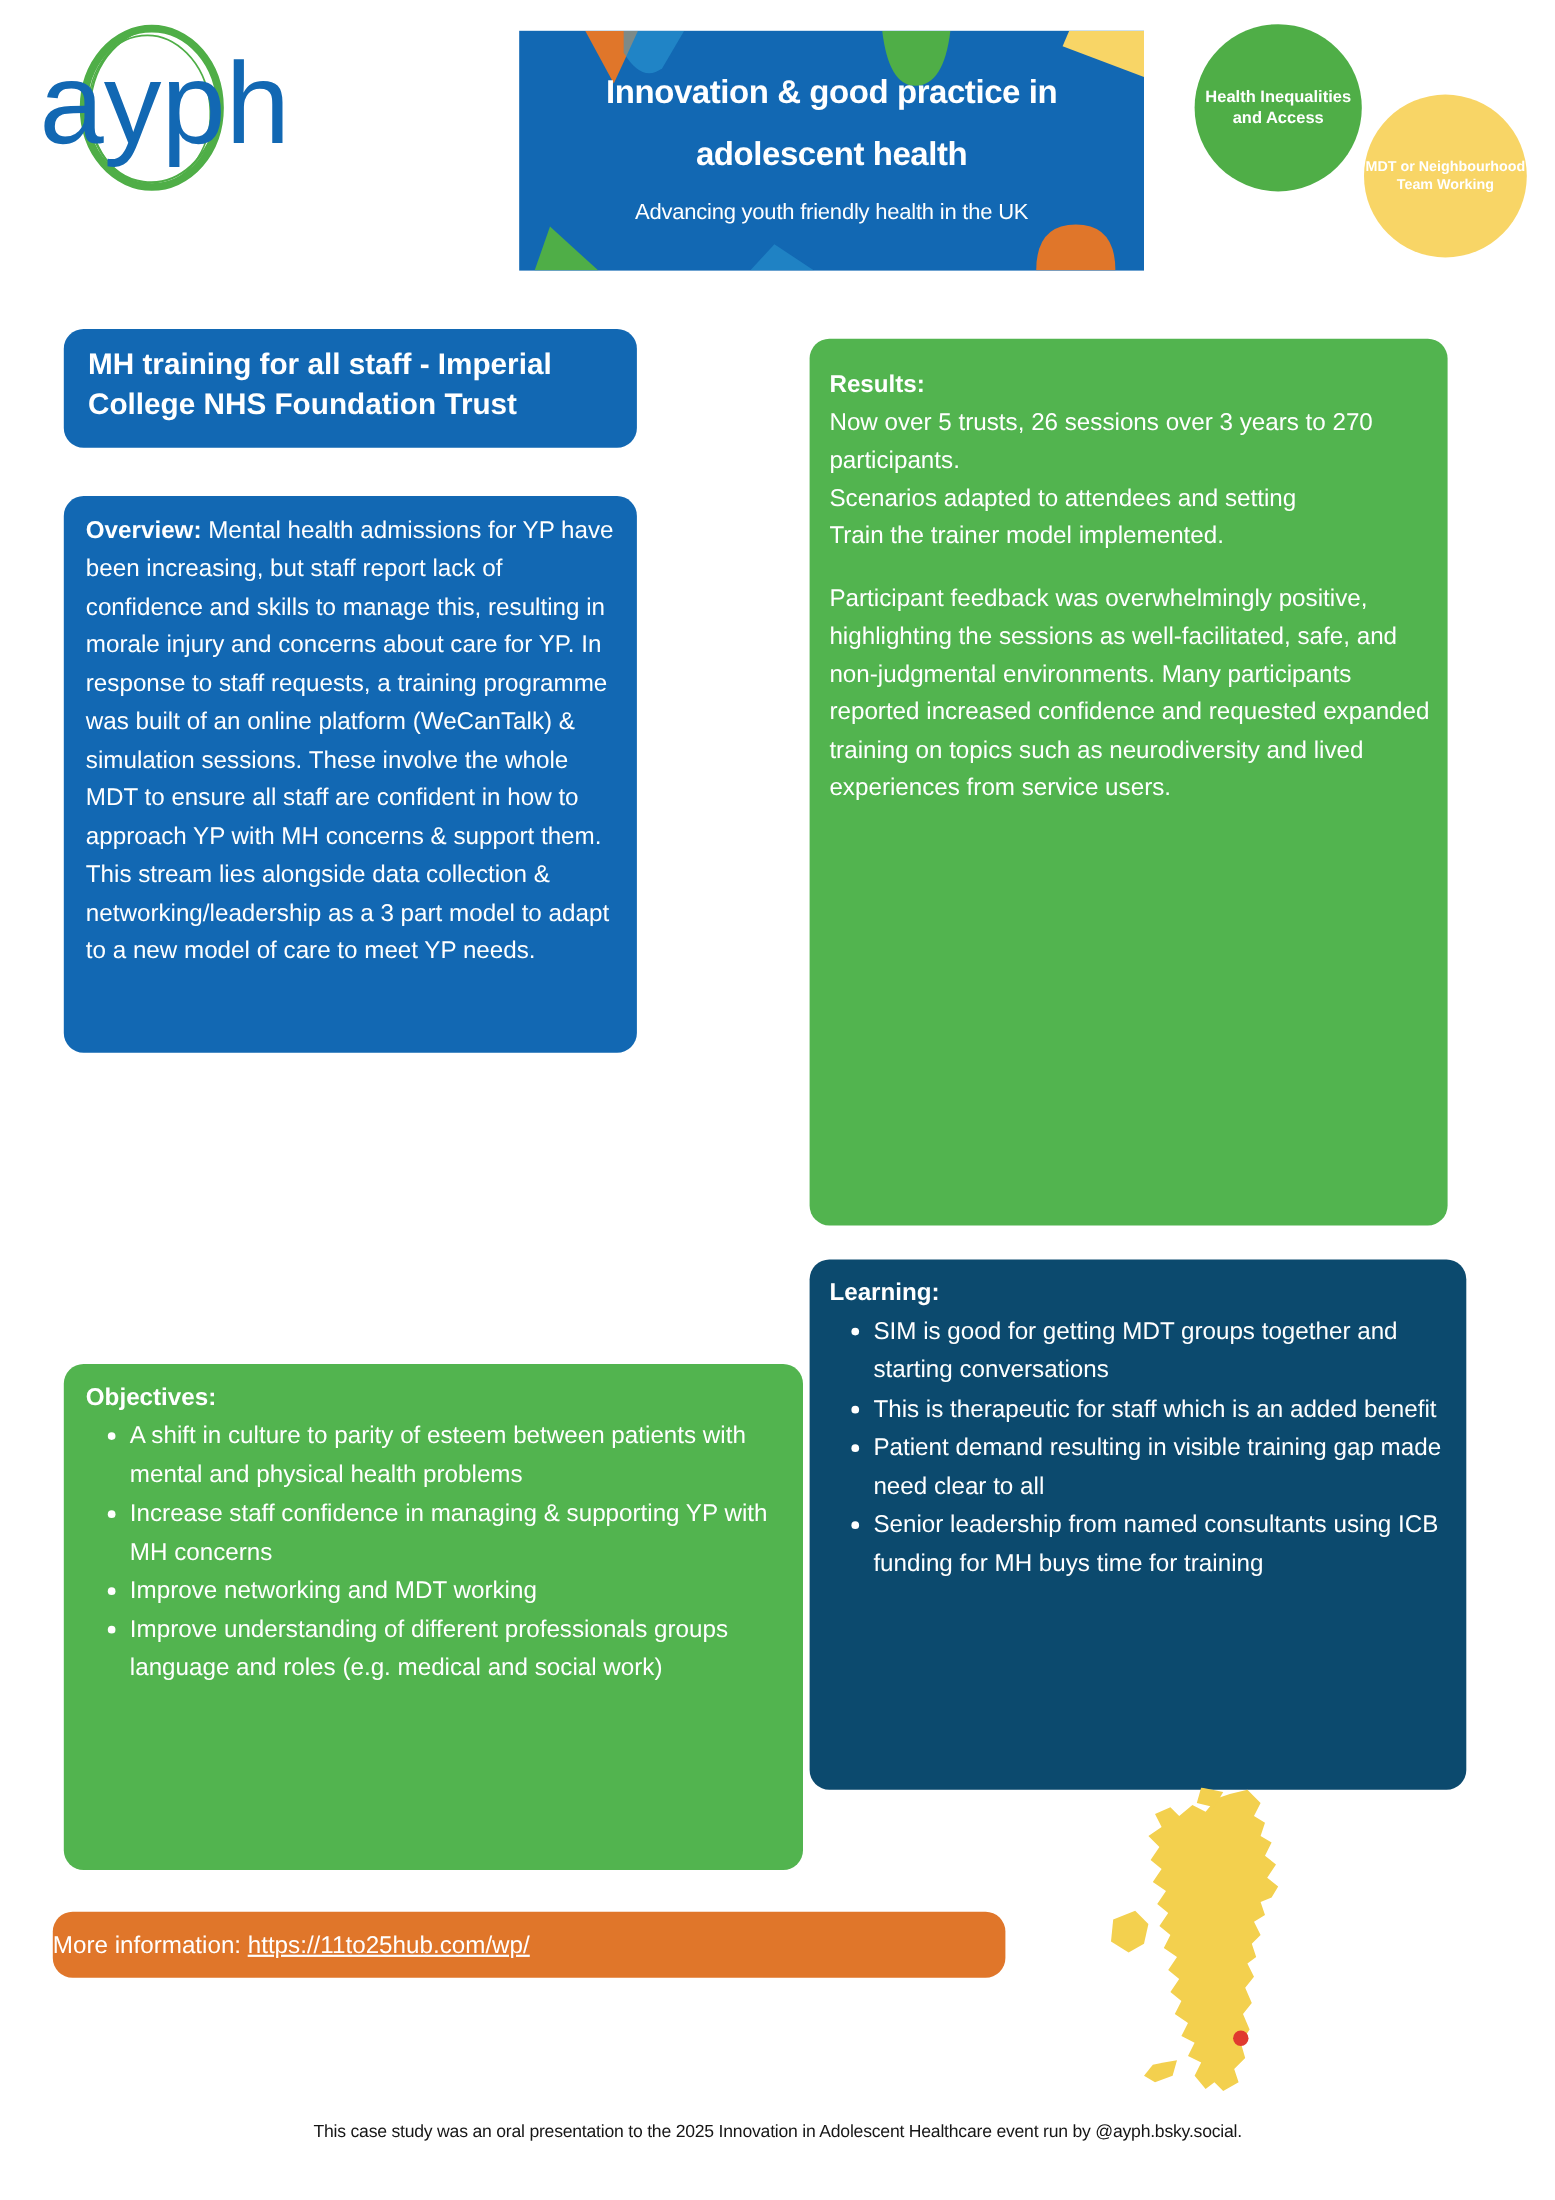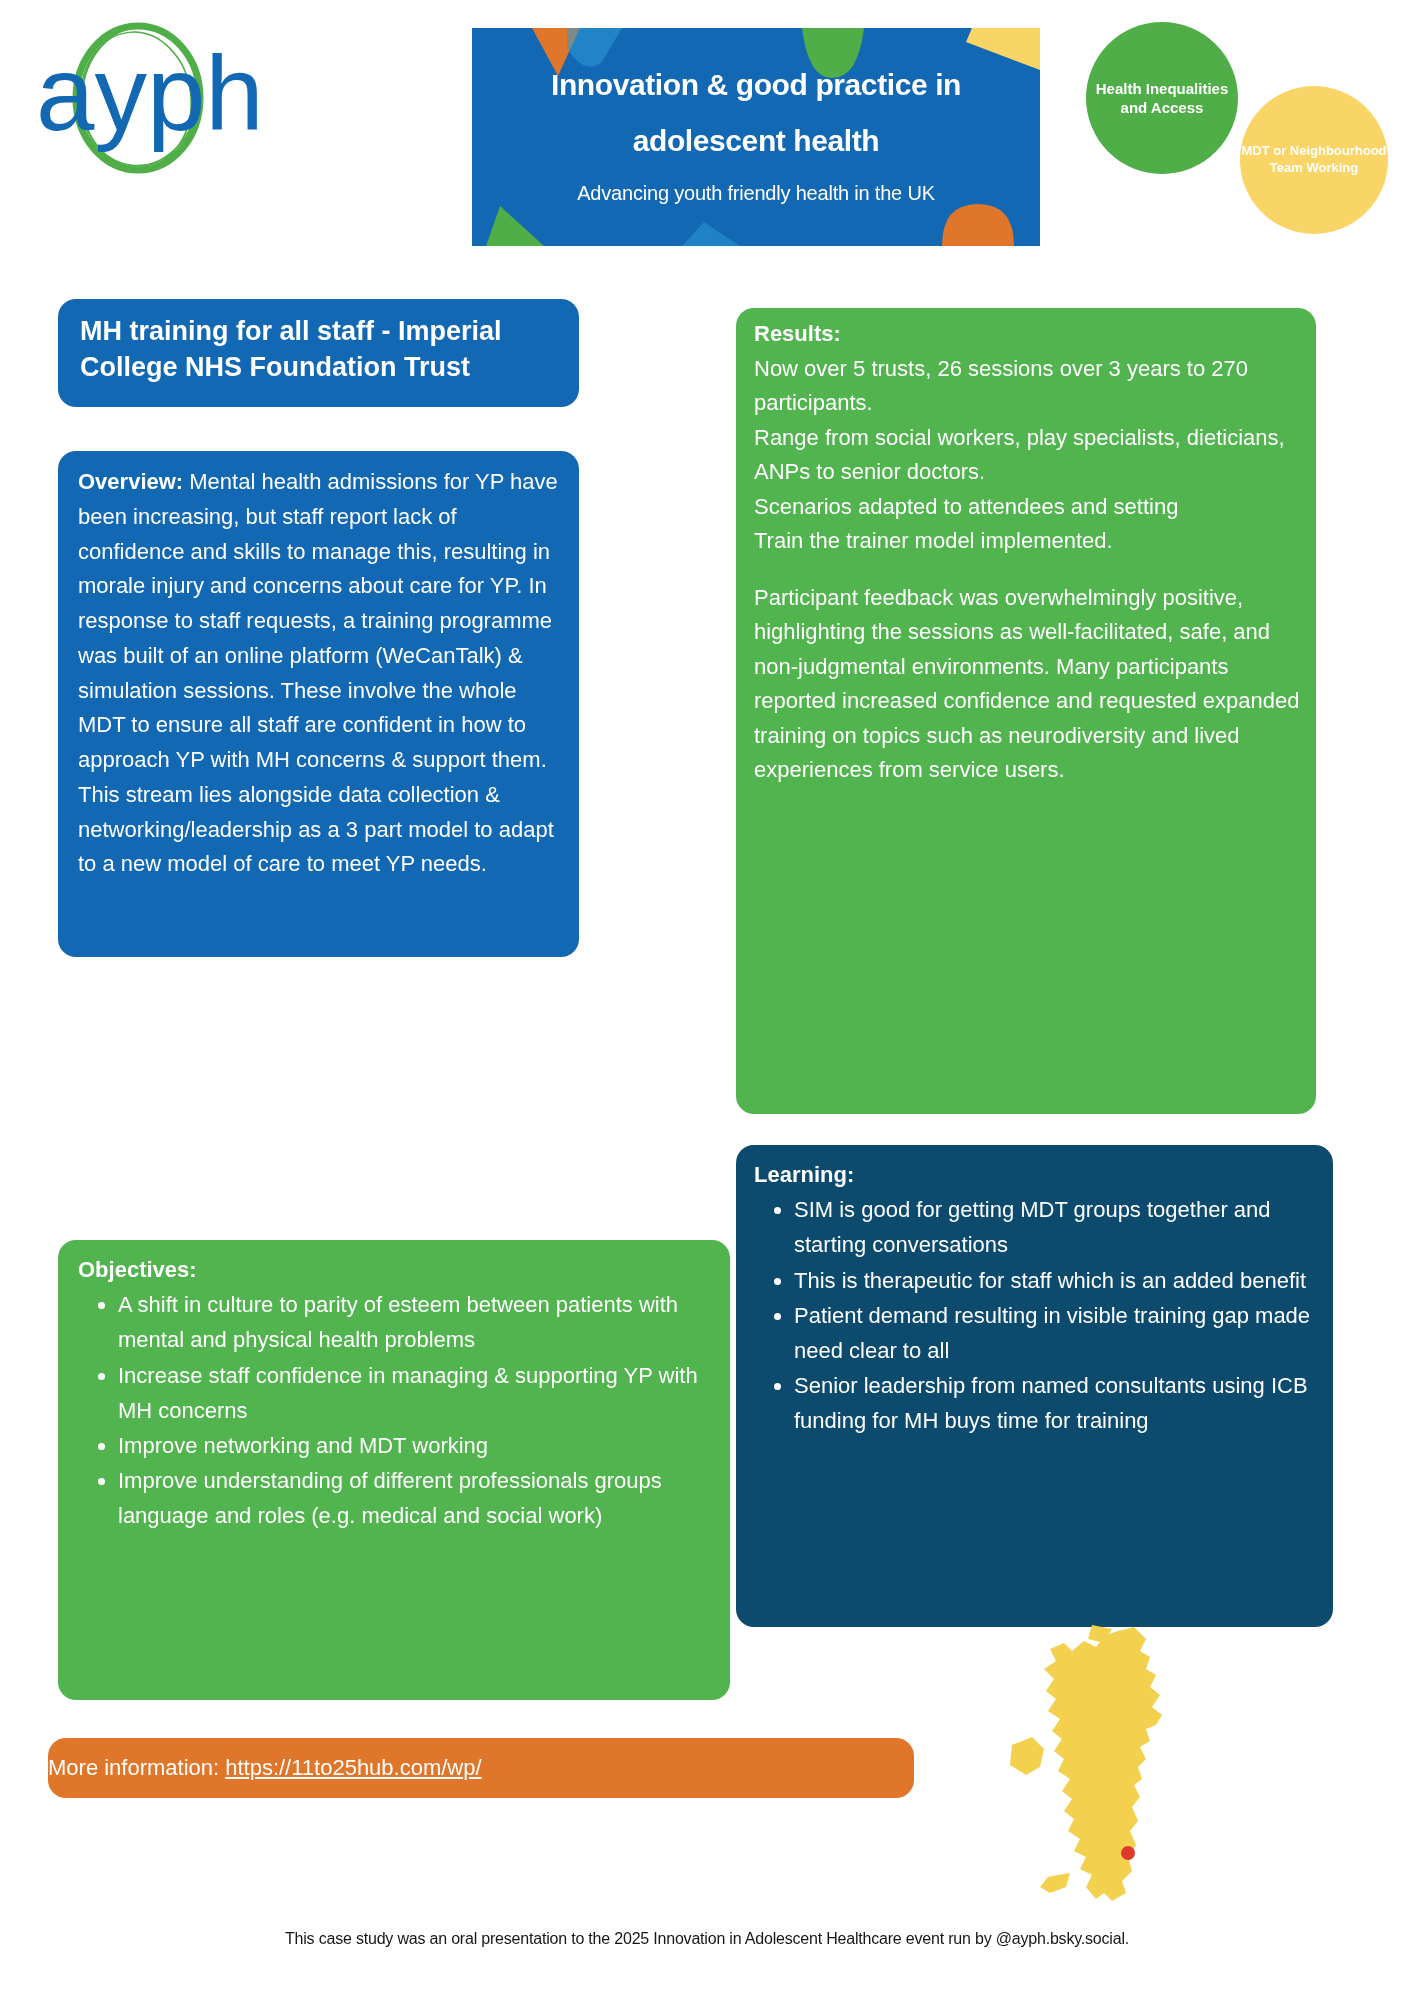--- a/index.html
+++ b/index.html
@@ -133,21 +133,21 @@
     font-size: 22px;
     line-height: 1.58;
   }
   #overview-card b { font-weight: bold; }
 
   #results-card {
     left: 736px;
     top: 308px;
     width: 580px;
     height: 806px;
-    padding: 9px 16px 10px 18px;
+    padding: 24px 16px 10px 18px;
     font-size: 22px;
     line-height: 1.57;
   }
   #results-card .card-heading { font-size: 22px; }
 
   #objectives-card {
     left: 58px;
     top: 1240px;
     width: 672px;
     height: 460px;
@@ -262,21 +262,20 @@
 </div>
 
 <div class="card blue" id="overview-card">
   <p class="para"><b class="card-heading">Overview:</b><span>  Mental health admissions for YP have been increasing, but staff report lack of confidence and skills to manage this, resulting in morale injury and concerns about care for YP.  In response to staff requests, a training programme was built of an online platform (WeCanTalk) &amp; simulation sessions.  These involve the whole MDT to ensure all staff are confident in how to approach YP with MH concerns &amp; support them.</span></p>
   <p class="para">This stream lies alongside data collection &amp; networking/leadership as a 3 part model to adapt to a new model of care to meet YP needs.</p>
 </div>
 
 <div class="card green" id="results-card">
   <div class="card-heading">Results:</div>
   <p class="para">Now over 5 trusts, 26 sessions over 3 years to 270 participants.</p>
-  <p class="para">Range from social workers, play specialists, dieticians, ANPs to senior doctors.</p>
   <p class="para">Scenarios adapted to attendees and setting</p>
   <p class="para">Train the trainer model implemented.</p>
   <div class="spacer"></div>
   <p class="para">Participant feedback was overwhelmingly positive, highlighting the sessions as well-facilitated, safe, and non-judgmental environments. Many participants reported increased confidence and requested expanded training on topics such as neurodiversity and lived experiences from service users.</p>
 </div>
 
 <div class="card green" id="objectives-card">
   <div class="card-heading">Objectives:</div>
   <ul>
     <li>A shift in culture to parity of esteem between patients with mental and physical health problems</li>

